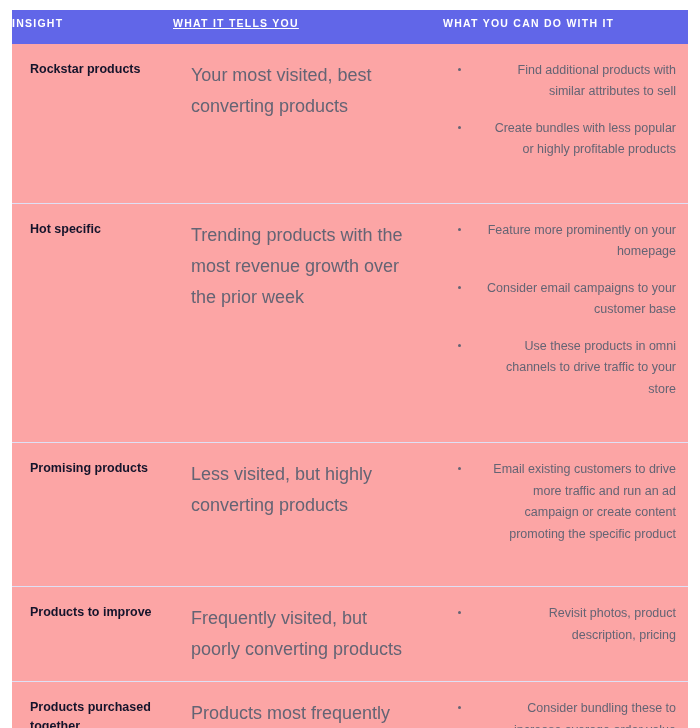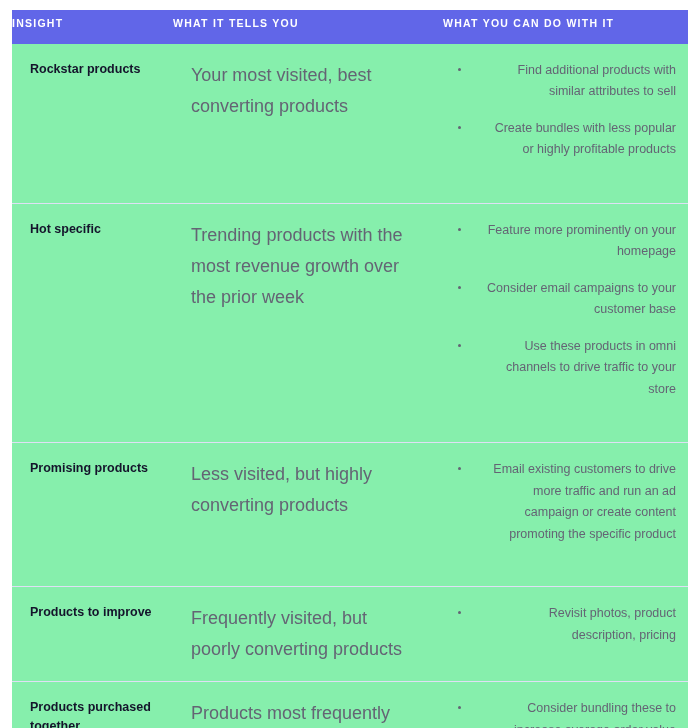--- a/index.html
+++ b/index.html
@@ -37,27 +37,27 @@
     font-size: 10.5px;
     font-weight: bold;
     letter-spacing: 1.25px;
     text-align: left;
     padding: 7px 0 14px 0;
     vertical-align: middle;
     text-transform: uppercase;
     line-height: 1.2;
   }
   th.col-insight   { width: 161px; padding-left: 18px; }
-  th.col-tells     { width: 270px; padding-left: 18px; }
+  th.col-tells     { width: 270px; padding-left: 18px; text-decoration: underline; }
   th.col-do        { width: 245px; padding-left: 18px; }
 
   
   .insights-table tbody td {
     vertical-align: top;
-    background: #86efac;
+    background: #fca5a5;
     border-bottom: 1px solid #dfe0f5;
     padding-top: 16px;
     padding-bottom: 16px;
   }
 
   td.cell-insight {
     background: #dcdefa;
     color: #14142b;
     font-size: 12.5px;
     font-weight: bold;

